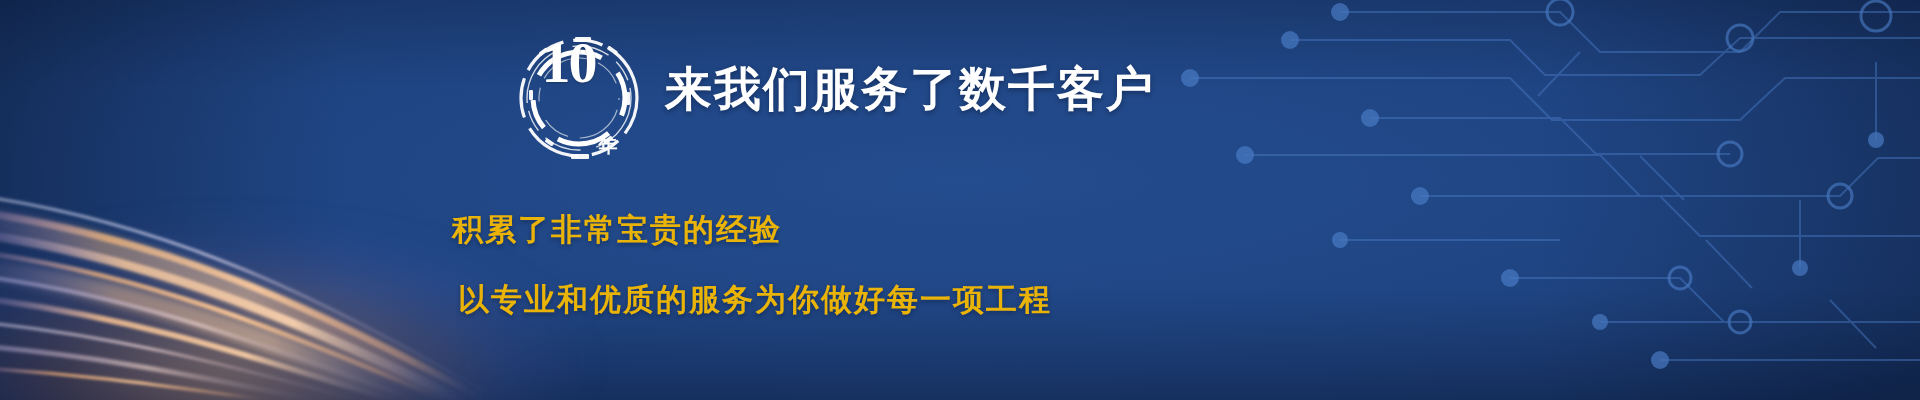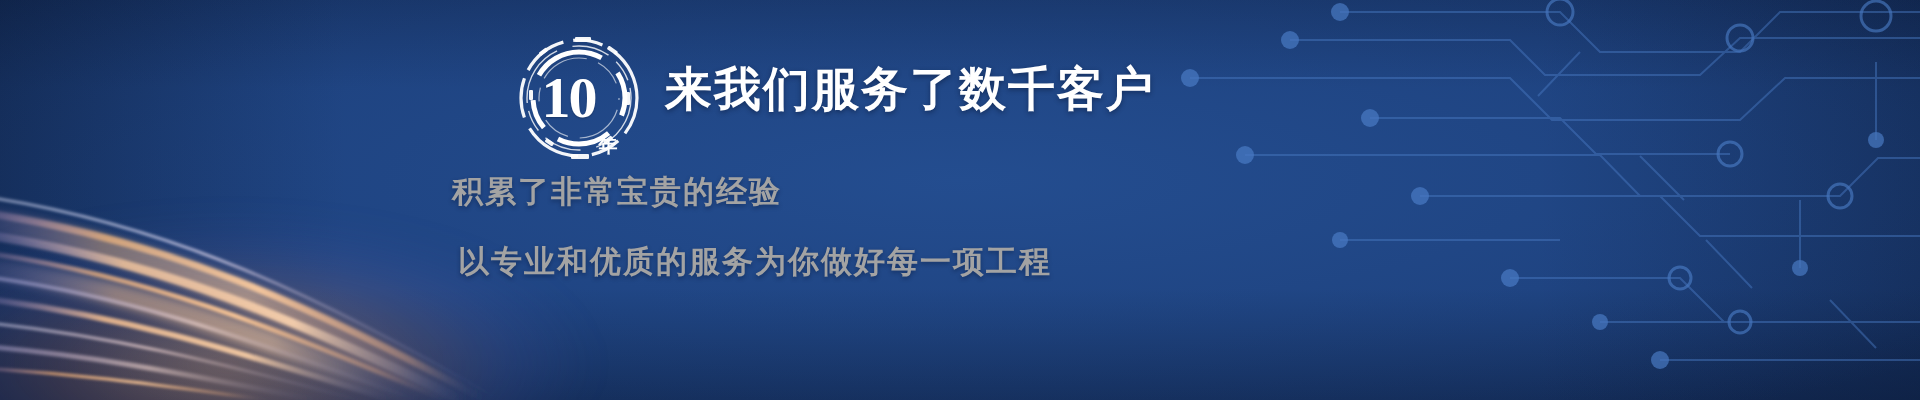--- a/index.html
+++ b/index.html
@@ -62,21 +62,21 @@
   }
 
   
   .badge{
     position:absolute;
     left:85px;top:8px;
     width:128px;height:128px;
   }
   .badge-label{
     position:absolute;inset:0;
-    display:flex;align-items:center;justify-content:center;
+    display:flex;align-items:flex-start;justify-content:center;
     color:#ffffff;
     letter-spacing:-1px;
   }
   .badge-num{
     font-family:"Liberation Serif","DejaVu Serif",serif;
     font-weight:bold;
     font-size:58px;
     line-height:1;
     letter-spacing:-2px;
     text-shadow:0 1px 2px rgba(0,0,0,.25);
@@ -96,24 +96,25 @@
     transform:translateY(-50%);
     color:#fff;
     font-size:47px;
     font-weight:bold;
     letter-spacing:2px;
     white-space:nowrap;
     text-shadow:0 2px 5px rgba(6,18,44,.45);
   }
 
   .subline{
-    color:#a3a3a3;
+    color:#eab308;
     font-weight:bold;
     white-space:nowrap;
     text-shadow:0 2px 4px rgba(6,18,44,.40);
+    margin-top:38px;
   }
   .subline-1{
     position:absolute;
     left:22px;top:145px;
     font-size:31px;
     letter-spacing:2px;
   }
   .subline-2{
     position:absolute;
     left:28px;top:215px;

